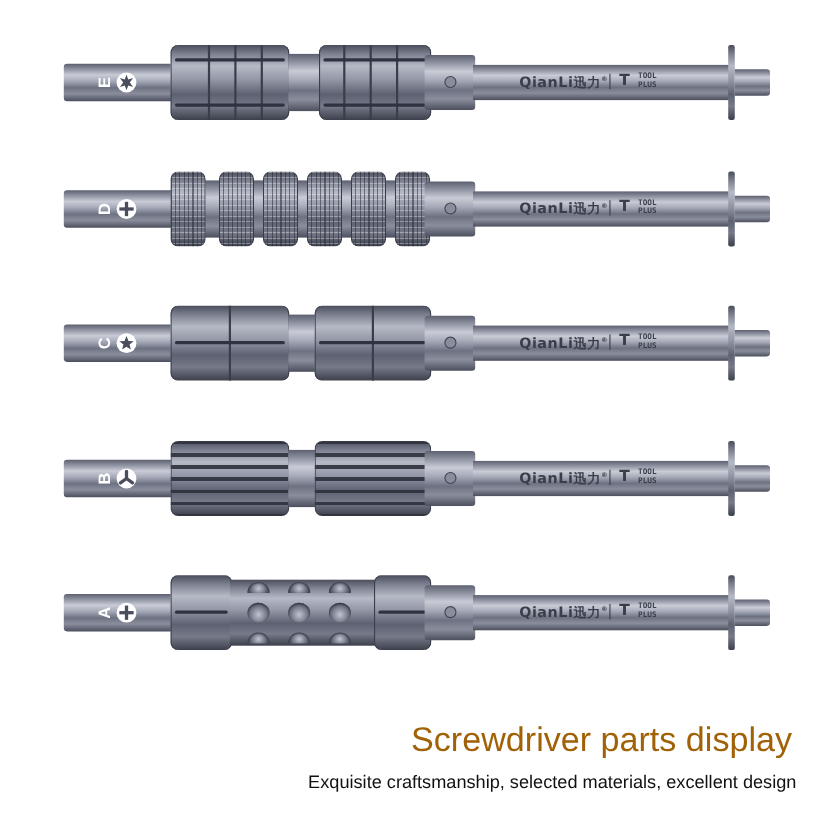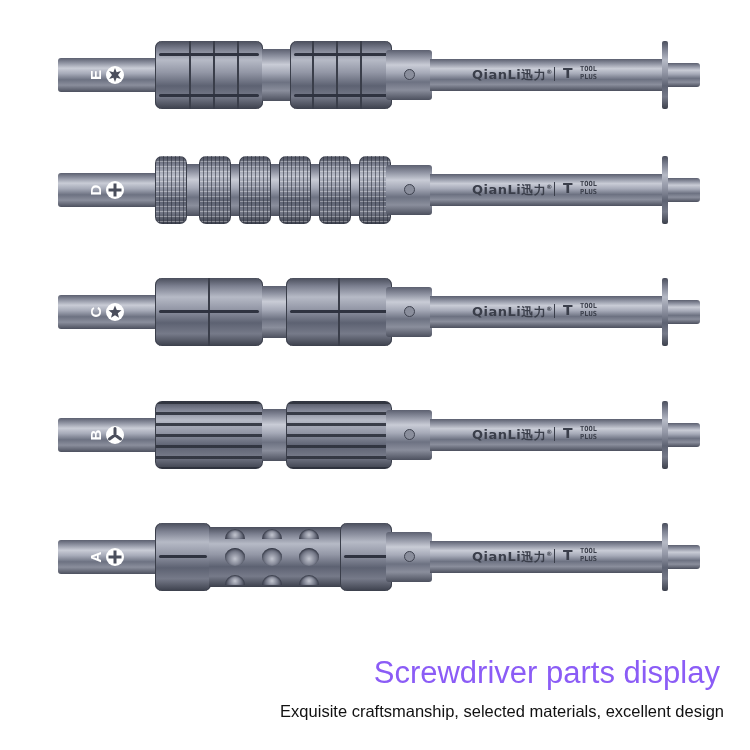--- a/index.html
+++ b/index.html
@@ -45,21 +45,21 @@
   }
   .flute {
     background:
       repeating-linear-gradient(180deg, rgba(45,49,60,0.9) 0 3px, transparent 3px 11px),
       linear-gradient(180deg,#4a4e5c 0%,#7c8090 12%,#b6bac6 28%,#9397a6 46%,#5d6272 66%,#767a89 82%,#3c404c 100%);
   }
   .dimple { position: absolute; width: 20px; height: 18px; border-radius: 50%;
     background: radial-gradient(circle at 50% 60%, #c2c5cf 0%, #7e8291 45%, #4a4e5c 80%); box-shadow: inset 0 1px 2px #2f3340; }
   .dimple.half { height: 10px; border-radius: 50% 50% 0 0 / 100% 100% 0 0; }
 
-  .title { position: absolute; right: 30px; top: 655px; font-size: 31px; color: #8b5cf6; white-space: nowrap; }
+  .title { position: absolute; right: 30px; top: 655px; font-size: 31px; color: #a16207; white-space: nowrap; }
   .subtitle { position: absolute; right: 26px; top: 702px; font-size: 16.5px; color: #111; white-space: nowrap; }
 </style>
 </head>
 <body>
 
 <div class="driver" style="top:35px;">
   <div class="tip metal"></div>
   <div class="tip-letter">E</div>
   <div class="tip-icon">
     <svg width="18" height="18" viewBox="0 0 18 18">

